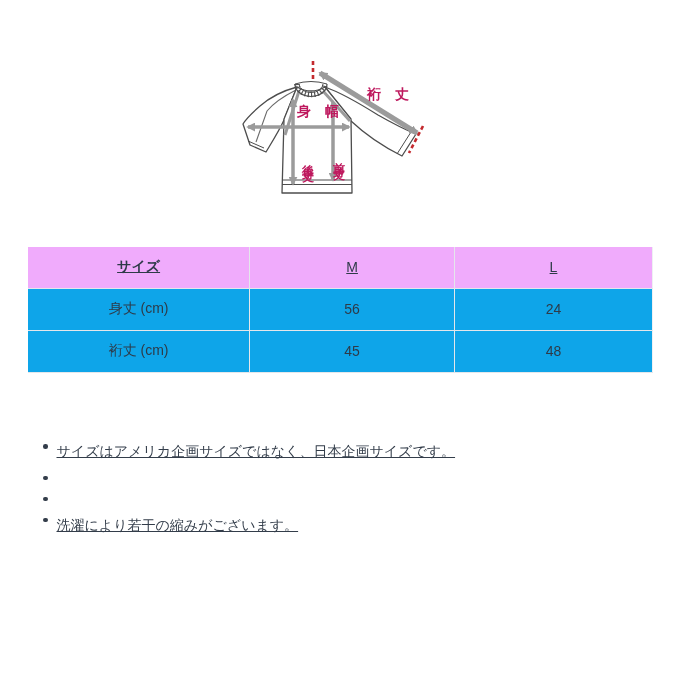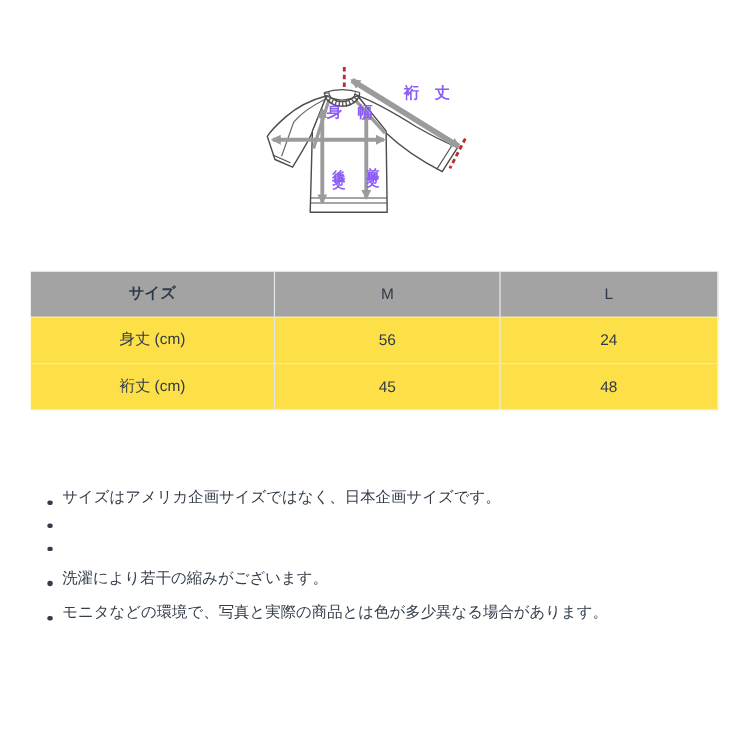--- a/index.html
+++ b/index.html
@@ -8,21 +8,21 @@
     width:680px; height:680px; position:relative; overflow:hidden;
     font-family:"Liberation Sans","DejaVu Sans",sans-serif;
     color:#333d4a;
   }
   
   .diagram {
     position:absolute; left:230px; top:45px; width:220px; height:168px;
   }
   .diagram svg { position:absolute; left:0; top:0; }
   .dg-label {
-    position:absolute; font-weight:700; color:#8b5cf6; white-space:nowrap;
+    position:absolute; font-weight:700; color:#be185d; white-space:nowrap;margin-top:10px;
   }
   .dg-label.horiz { font-size:14px; letter-spacing:5px; }
   .dg-label.vert {
     font-size:12px; line-height:13px;
     writing-mode:vertical-rl; text-orientation:upright; letter-spacing:3px;
   }
   .lbl-yukitake { left:137px; top:31px; }
   .lbl-mihaba  { left:67px;  top:48px; }
   .lbl-ushiro  { left:71px;  top:99px; height:56px; }
   .lbl-mae     { left:102px; top:97px; height:56px; }
@@ -33,32 +33,32 @@
     font-size:14px; color:#2e3a48;
   }
   .size-table col.c1 { width:35.5%; }
   .size-table col.c2 { width:32.8%; }
   .size-table col.c3 { width:31.7%; }
   .size-table th, .size-table td {
     text-align:center; vertical-align:middle;
     border-bottom:1px solid #e4e7eb;
     font-weight:400;
   }
-  .size-table th { height:41px; background:#a3a3a3; }
-  .size-table td { height:42px; background:#fde047; }
+  .size-table th { height:41px; background:#f0abfc;text-decoration:underline; }
+  .size-table td { height:42px; background:#0ea5e9; }
   .size-table th + th, .size-table td + td { border-left:1px solid #e4e7eb; }
   .size-table th:last-child, .size-table td:last-child { border-right:1px solid #eef0f3; }
   .size-table th.first { font-weight:700; }
   
   .notes {
     position:absolute; left:40px; top:444px; width:620px;
     list-style:none; font-size:14px; color:#333d4a;
   }
   .notes li {
-    display:flex; align-items:flex-end; line-height:15px; margin-bottom:16.5px;
+    display:flex; align-items:flex-start; line-height:15px; margin-bottom:16.5px;text-decoration:underline;
   }
   .dot {
     flex:0 0 auto; width:4.5px; height:4.5px; border-radius:50%;
     background:#333d4a; margin-right:9px; margin-left:3px;
   }
 </style>
 </head>
 <body>
 
 <div class="diagram">
@@ -141,17 +141,13 @@
   <li>
     <span class="dot"></span>
   </li>
   <li>
     <span class="dot"></span>
   </li>
   <li>
     <span class="dot"></span>
     <span>洗濯により若干の縮みがございます。</span>
   </li>
-  <li>
-    <span class="dot"></span>
-    <span>モニタなどの環境で、写真と実際の商品とは色が多少異なる場合があります。</span>
-  </li>
 </ul>
 
 </body></html>

